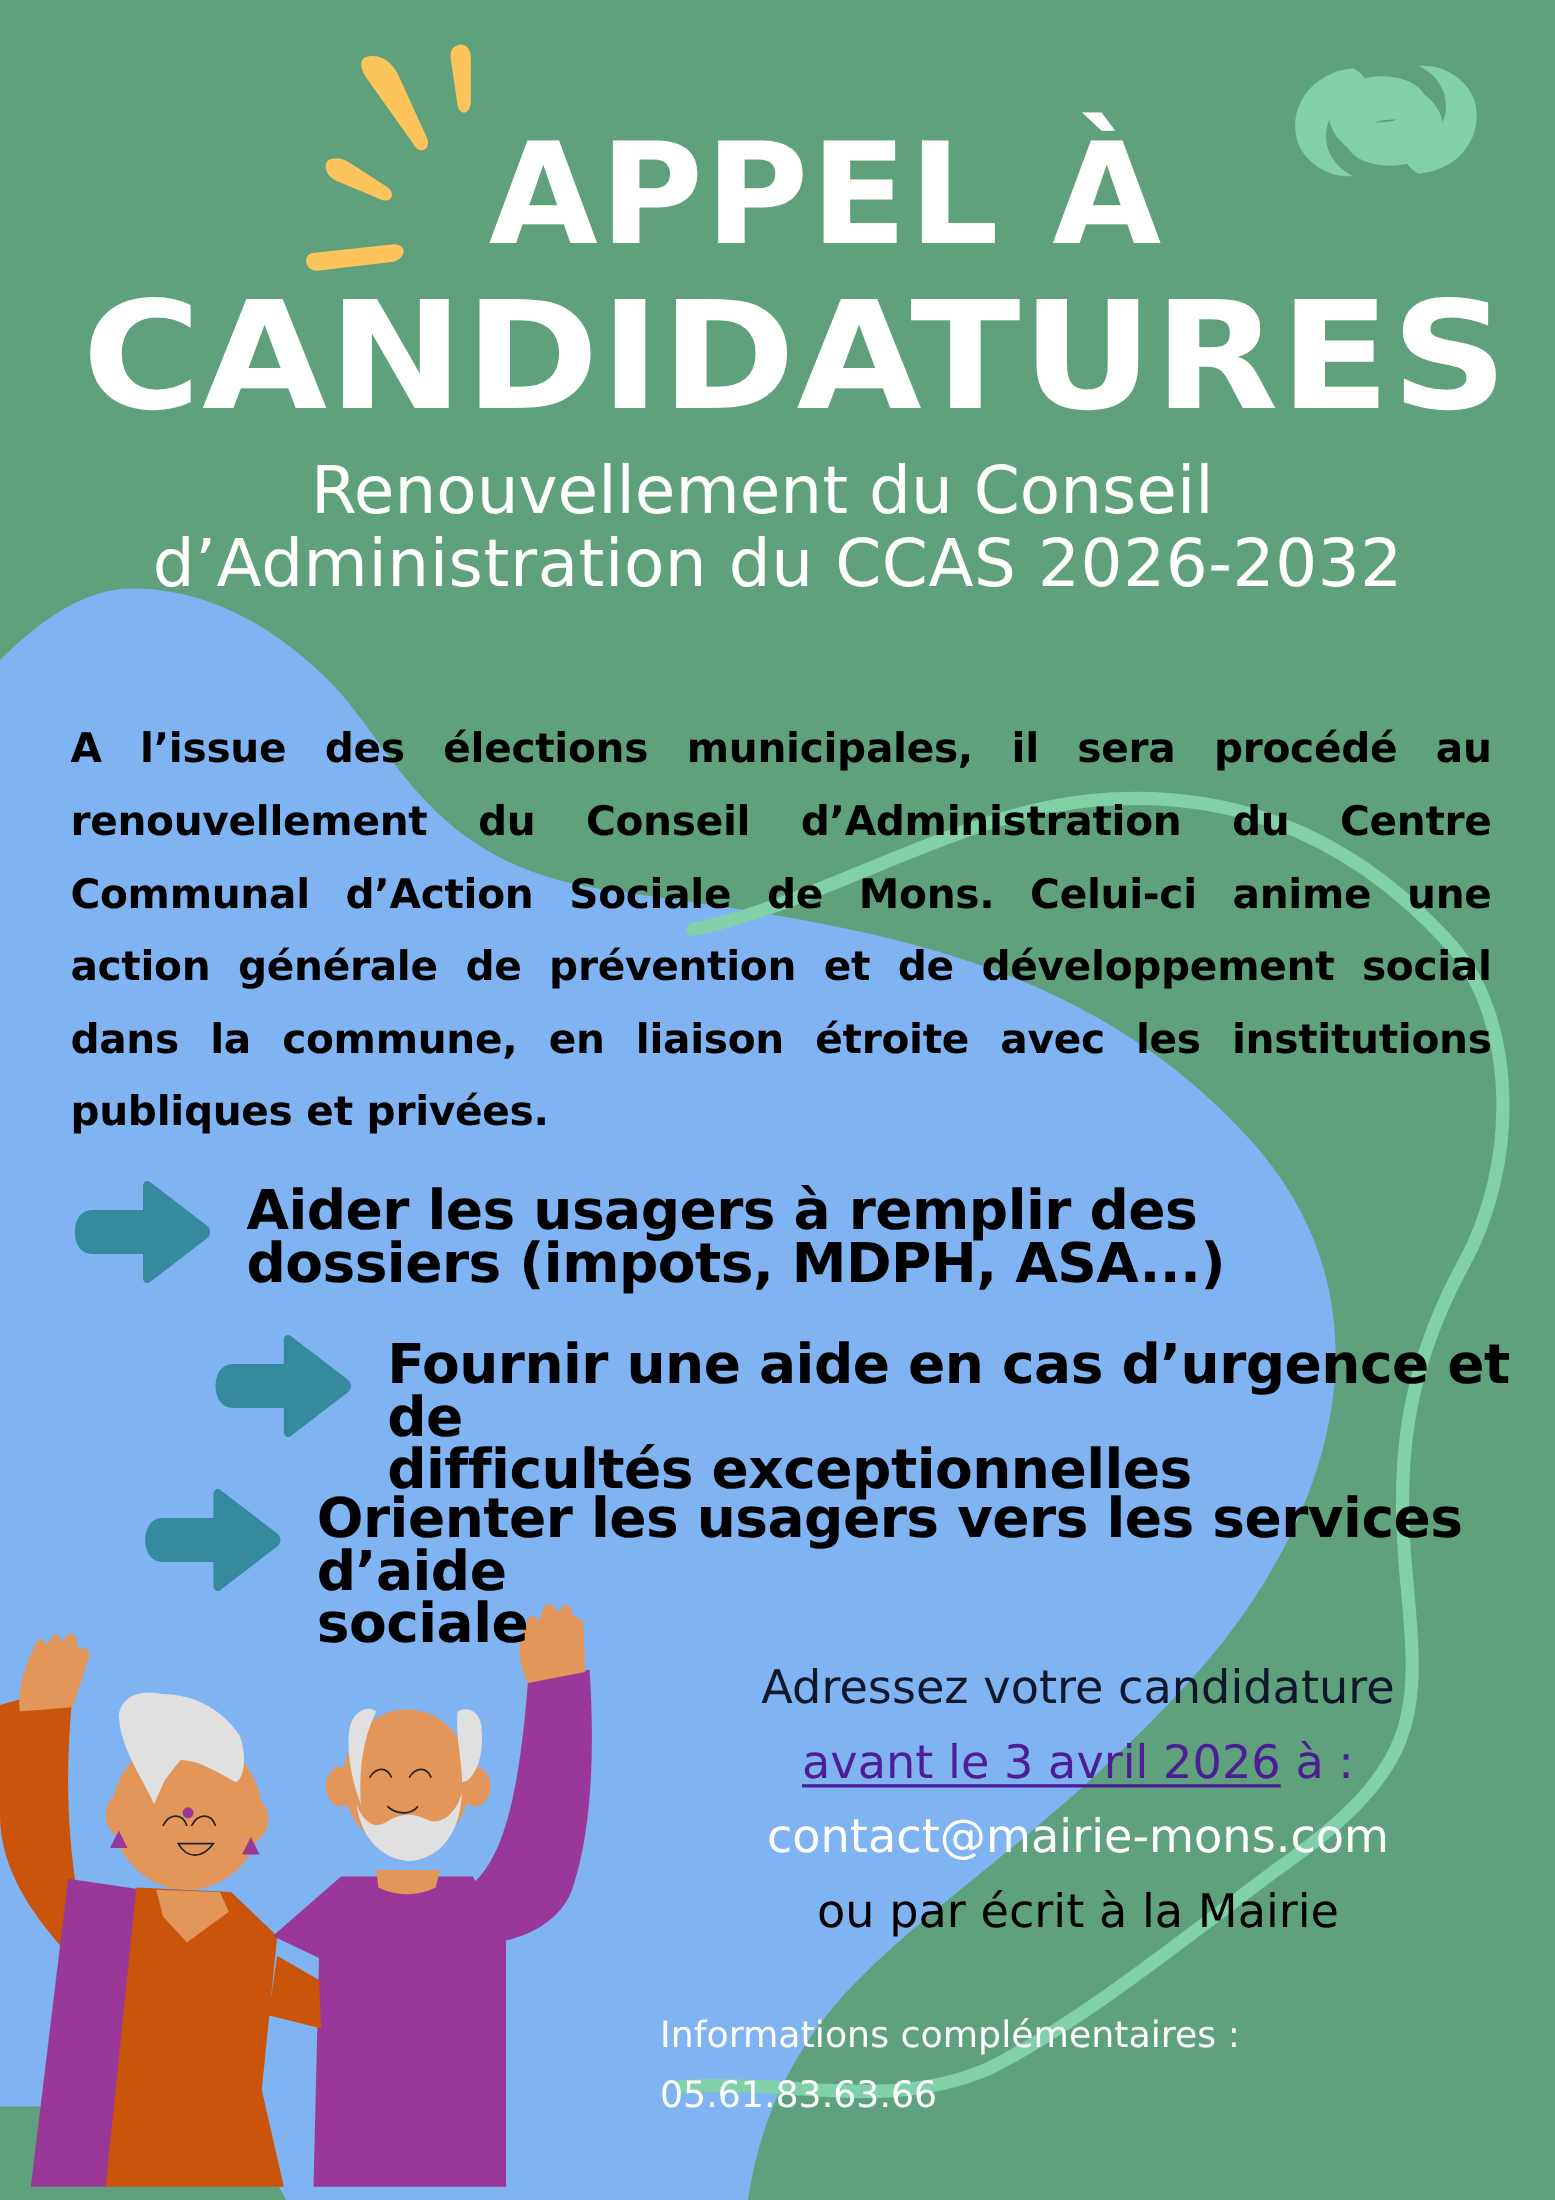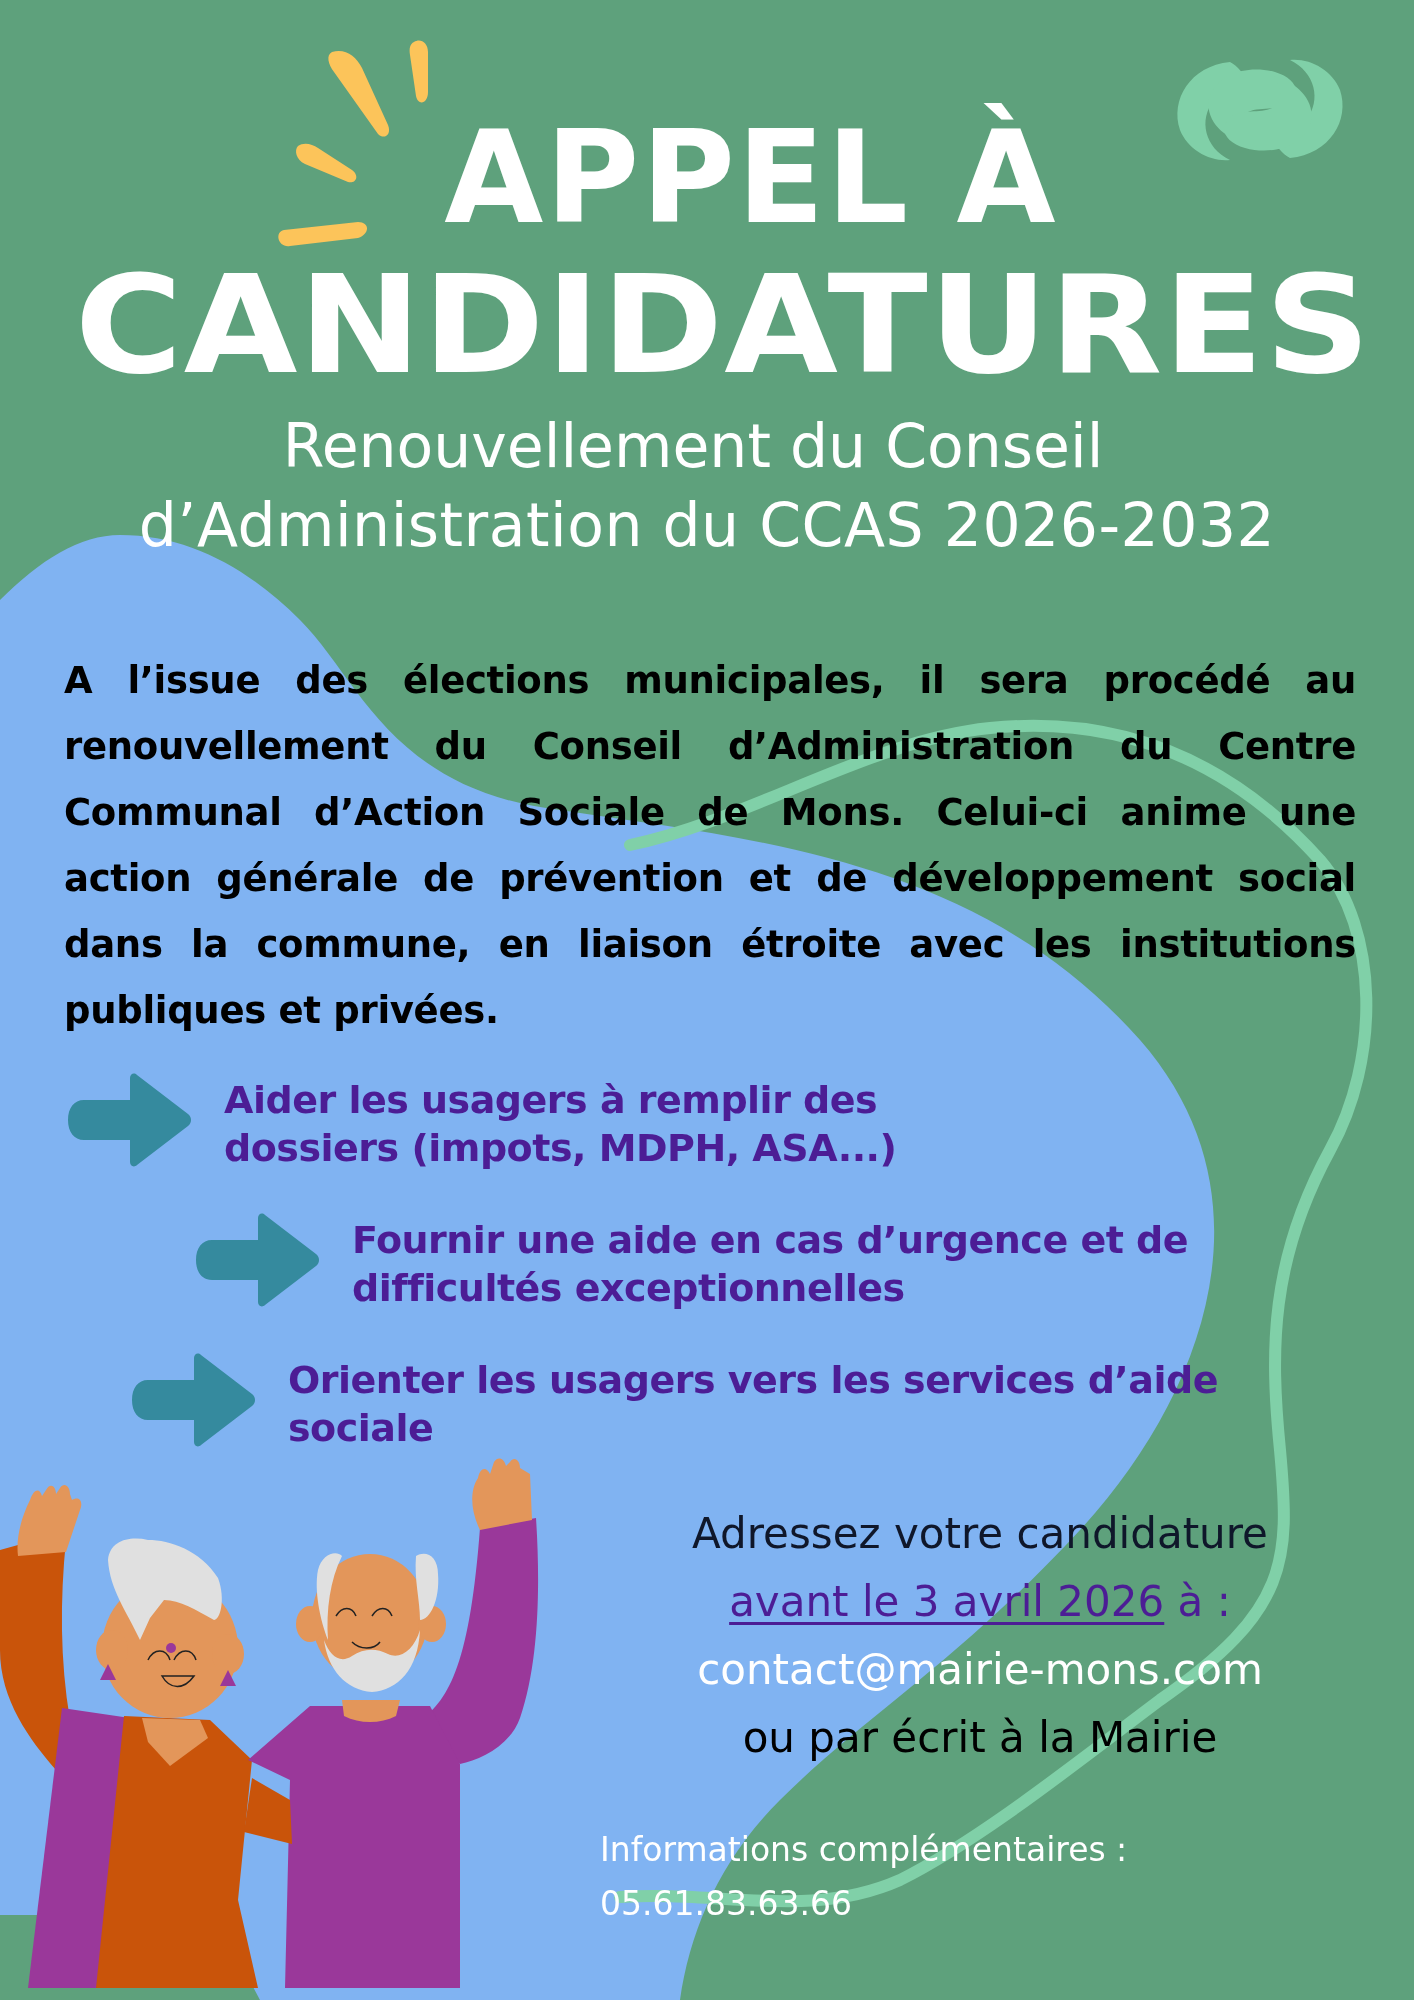--- a/index.html
+++ b/index.html
@@ -3,25 +3,25 @@
 <meta charset="utf-8">
 <style>
   html, body { margin: 0; padding: 0; }
   body { width: 1414px; height: 2000px; overflow: hidden; background: #5ea17c; position: relative; font-family: "DejaVu Sans", sans-serif; }
   .bg-svg { position: absolute; left: 0; top: 0; width: 1414px; height: 2000px; }
   .title-line { position: absolute; left: 0; width: 1414px; text-align: center; color: #ffffff; font-family: "DejaVu Sans", sans-serif; font-weight: 900; letter-spacing: 2px; }
   .title-1 { top: 108px; font-size: 128px; line-height: 140px; padding-left: 56px; box-sizing: border-box; margin-left: 16px; }
   .title-2 { top: 250px; font-size: 136px; line-height: 150px; letter-spacing: 1px; padding-left: 30px; box-sizing: border-box; transform: scaleX(1.08); }
   .subtitle { position: absolute; left: 0; width: 1414px; text-align: center; color: #ffffff; font-family: "DejaVu Sans", sans-serif; font-size: 60px; line-height: 66px; }
   .subtitle-1 { top: 413px; padding-right: 28px; box-sizing: border-box; }
-  .subtitle-2 { top: 492px; box-sizing: border-box; letter-spacing: 0.5px; }
+  .subtitle-2 { top: 480px; box-sizing: border-box; letter-spacing: 0.5px; }
   .intro { position: absolute; left: 64px; top: 648px; width: 1292px; font-family: "DejaVu Sans", sans-serif; font-weight: bold; font-size: 37px; line-height: 66px; color: #000; text-align: justify; text-align-last: left; letter-spacing: -0.3px; }
   .bullet { position: absolute; display: flex; align-items: flex-start; }
   .bullet .arrow { width: 130px; height: 96px; flex: 0 0 auto; }
-  .bullet .txt { color: #4c1d95; font-family: "DejaVu Sans", sans-serif; font-weight: bold; font-size: 38px; line-height: 48px; margin-left: 28px; margin-top: 4px; letter-spacing: -0.5px; }
+  .bullet .txt { color: #000000; font-family: "DejaVu Sans", sans-serif; font-weight: bold; font-size: 50px; line-height: 48px; margin-left: 28px; margin-top: 4px; letter-spacing: -0.5px; }
   .cta { position: absolute; left: 580px; width: 800px; text-align: center; font-family: "DejaVu Sans", sans-serif; font-size: 42px; line-height: 68px; }
   .cta-1 { top: 1500px; color: #0f172a; }
   .cta-2 { top: 1568px; color: #4c1d95; }
   .cta-2 .u { text-decoration: underline; text-decoration-thickness: 3px; text-underline-offset: 6px; }
   .cta-3 { top: 1636px; color: #ffffff; }
   .cta-4 { top: 1704px; color: #000; }
   .info { position: absolute; left: 600px; width: 760px; text-align: left; color: #ffffff; font-family: "DejaVu Sans", sans-serif; font-size: 33px; line-height: 54px; }
   .info-1 { top: 1823px; }
   .info-2 { top: 1877px; }
 </style>

